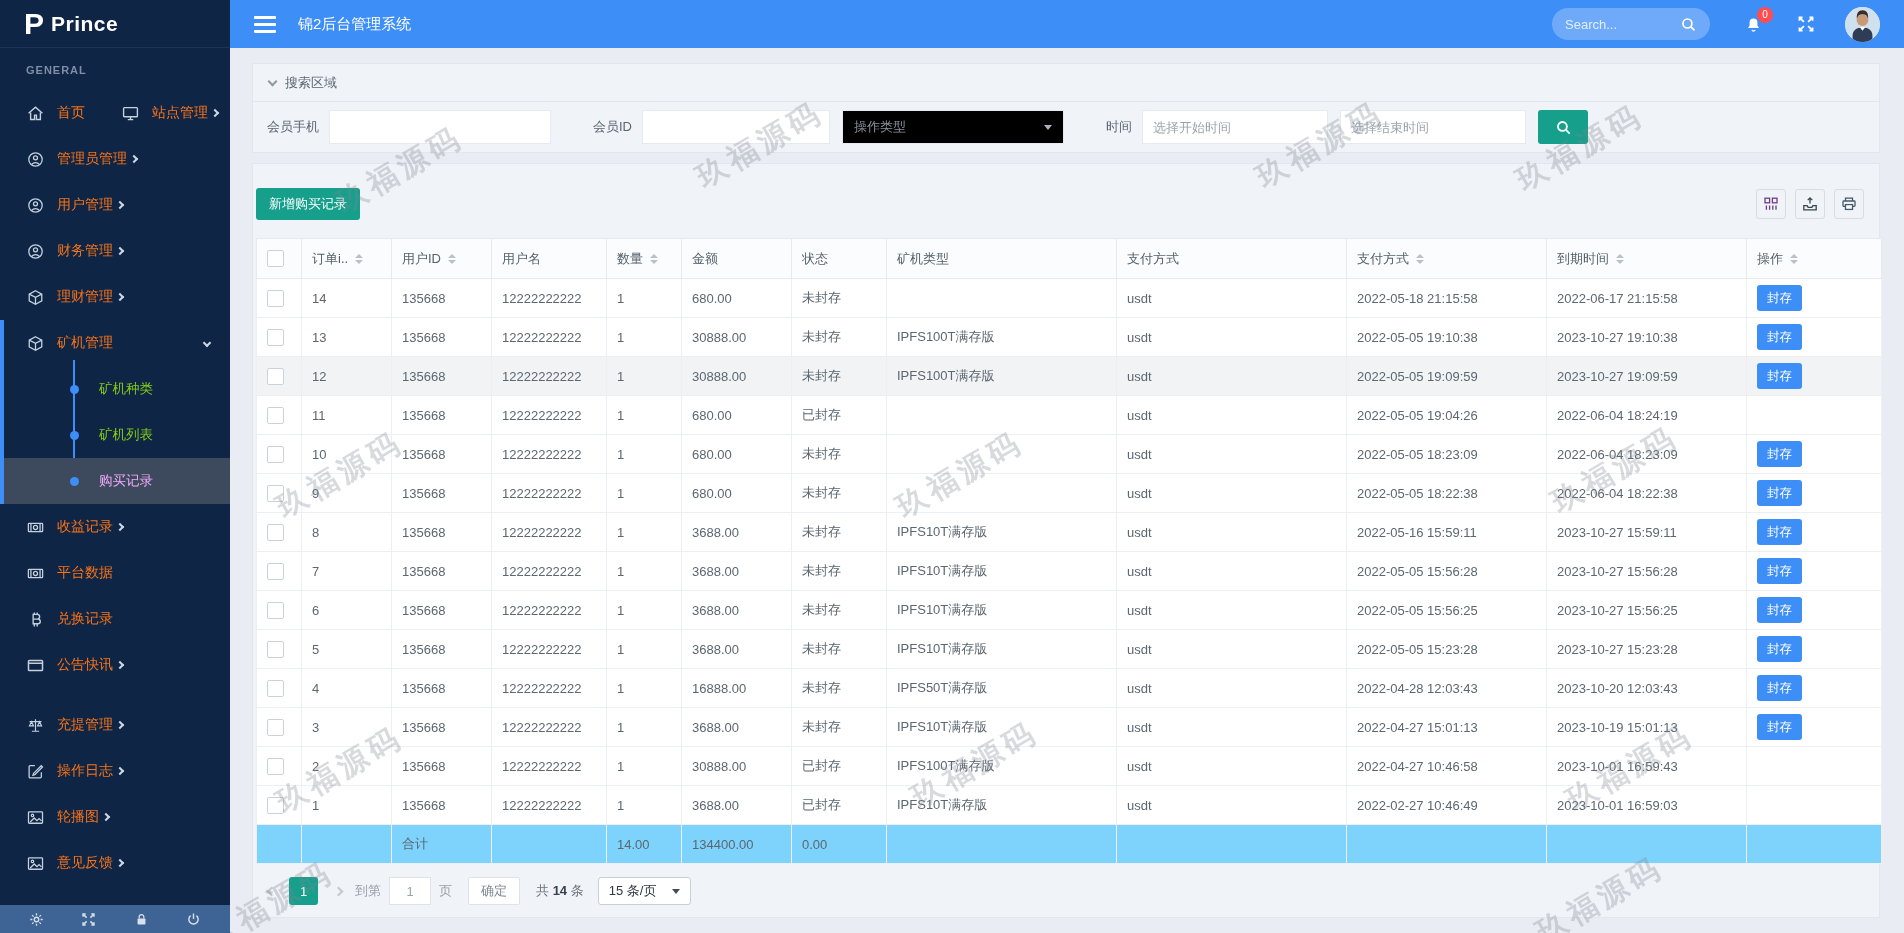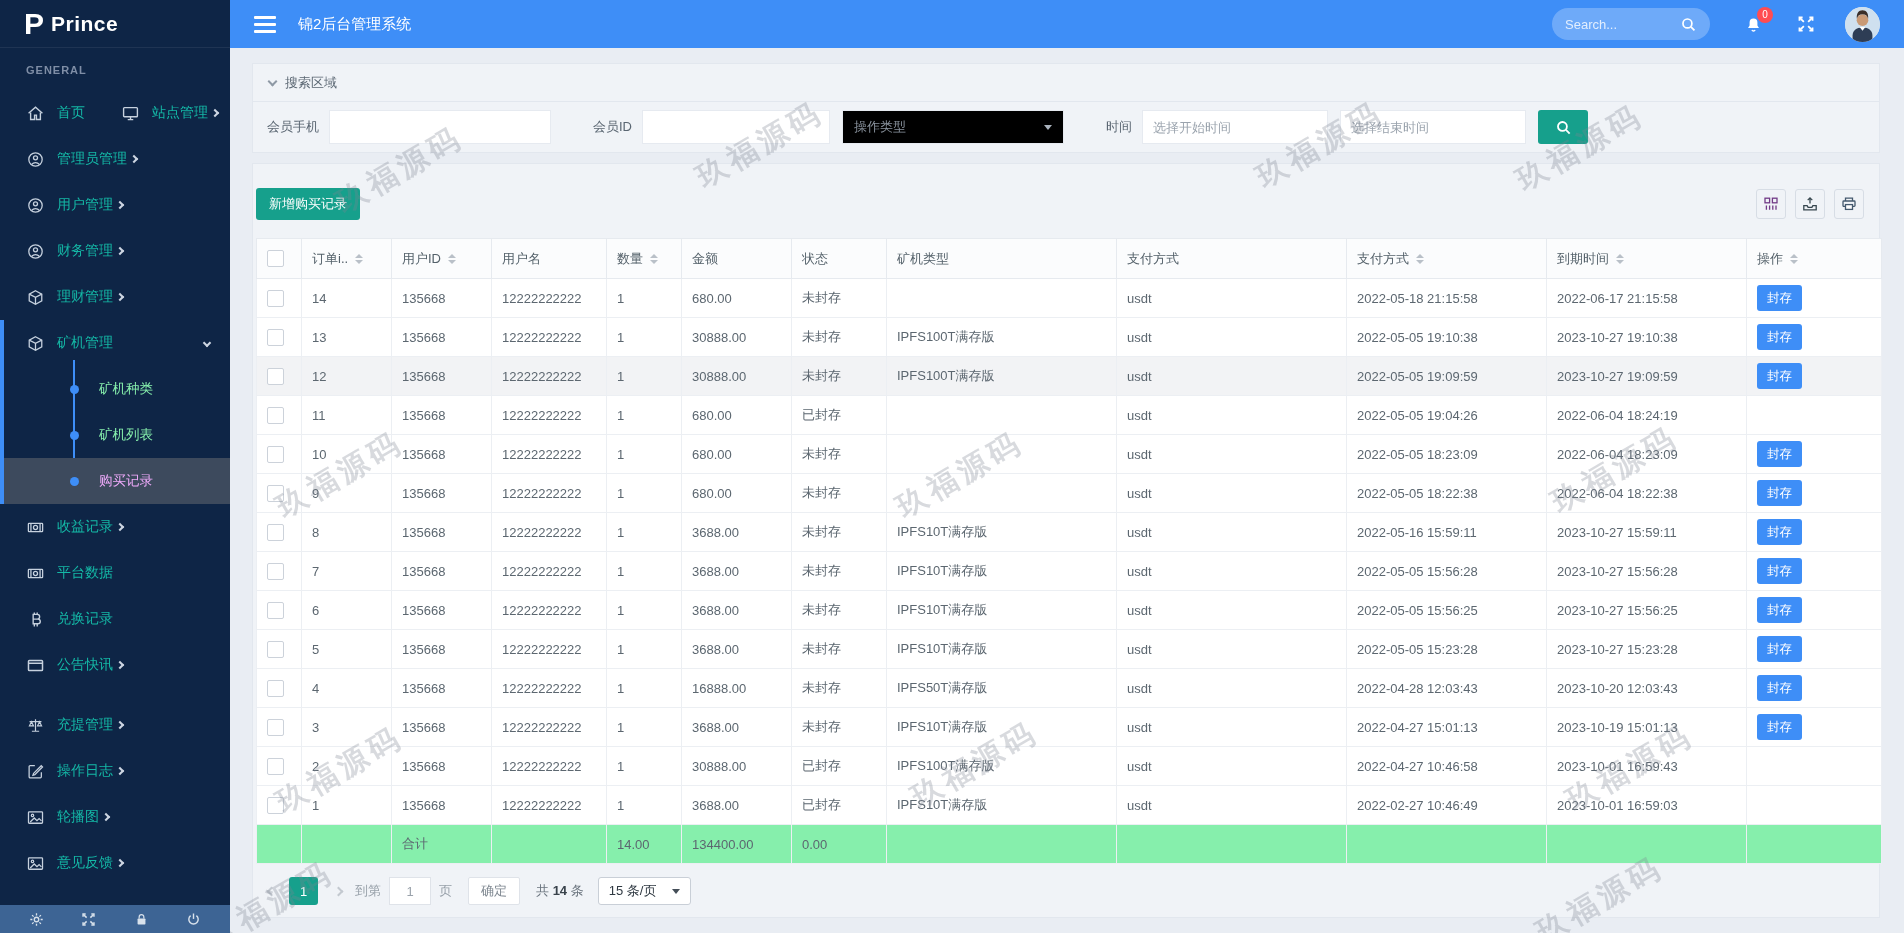--- a/index.html
+++ b/index.html
@@ -21,36 +21,36 @@
   .search-pill .icn{margin-left:auto;color:#fff}
   .top-ico{color:#fff;margin-left:34px;position:relative;cursor:pointer;display:flex}
   .badge{position:absolute;top:-8px;right:-10px;background:#ff4c52;color:#fff;font-size:10px;min-width:16px;height:16px;border-radius:8px;display:flex;align-items:center;justify-content:center;padding:0 3px}
   .avatar{width:35px;height:35px;border-radius:50%;overflow:hidden;margin-left:30px;cursor:pointer;flex:none;background:#dce8f3}
 
   
   .sidebar{position:absolute;left:0;top:48px;bottom:0;width:230px;background:#0e2546;z-index:30;display:flex;flex-direction:column}
   .side-body{flex:1;overflow:hidden;padding-top:8px}
   .section-label{color:#7f8ea6;font-size:11px;font-weight:700;letter-spacing:1px;padding:8px 0 14px 26px}
   .menu{display:flex;flex-wrap:wrap}
-  .m-item{display:flex;align-items:center;width:100%;height:46px;padding-left:26px;color:#14b8a6;font-size:14px;cursor:pointer}
+  .m-item{display:flex;align-items:center;width:100%;height:46px;padding-left:26px;color:#f97316;font-size:14px;cursor:pointer}
   .m-item.half{width:50%}
   .m-item.tight{padding-left:6px}
   .m-item.gap{margin-top:14px}
   .icn{display:inline-flex;width:18px;justify-content:center;color:#c6d1de;flex:none}
   .icn svg{width:17px;height:17px}
   .m-label{margin-left:13px;white-space:nowrap}
   .chev{display:inline-block;width:6px;height:6px;border-right:2px solid currentColor;border-bottom:2px solid currentColor;flex:none}
   .chev.right{transform:rotate(-45deg);margin-left:4px;color:#cdd6e2}
   .chev.down{transform:rotate(45deg);color:#cdd6e2}
   .chev.end{margin-left:auto;margin-right:20px}
   .m-group{width:100%;border-left:4px solid #3e8ef7}
   .m-group .m-item{padding-left:22px}
   .m-sub{position:relative}
   .m-sub::before{content:"";position:absolute;left:69px;top:-6px;height:113px;width:2px;background:#3e8ef7}
-  .m-sub-item{display:flex;align-items:center;height:46px;padding-left:66px;color:#86efac;font-size:13.5px;cursor:pointer;position:relative}
+  .m-sub-item{display:flex;align-items:center;height:46px;padding-left:66px;color:#84cc16;font-size:13.5px;cursor:pointer;position:relative}
   .m-sub-item .dot{width:9px;height:9px;border-radius:50%;background:#3e8ef7;margin-right:20px;position:relative;z-index:2;flex:none}
   .m-sub-item.active{background:#3d4a5d;color:#f0abfc}
   .side-foot{height:28px;background:#3d6494;display:flex;align-items:center;justify-content:space-around;padding:0 10px}
   .side-foot .icn{color:#d9e2ec;cursor:pointer}
   .side-foot .icn svg{width:15px;height:15px}
 
   
   .main{position:absolute;left:230px;top:48px;right:0;bottom:0;padding:15px 24px 16px 22px}
   .card{background:#f0f3f7;border:1px solid #e2e7ee}
   .card-head{height:38px;display:flex;align-items:center;gap:9px;padding:0 16px;border-bottom:1px solid #e2e7ee;color:#5a6672;font-size:13px;cursor:pointer}
@@ -71,21 +71,21 @@
   .toolbar{display:flex;align-items:center;padding:24px 12px 18px 0}
   .add-btn{background:#16a08c;color:#fff;font-size:13px;height:32px;padding:0 13px;border:none;border-radius:3px;cursor:pointer}
   .tool-icons{margin-left:auto;display:flex;gap:9px}
   .tool-btn{width:30px;height:30px;border:1px solid #d7dde5;border-radius:3px;background:transparent;display:flex;align-items:center;justify-content:center;cursor:pointer;padding:0}
   .tool-btn svg{width:16px;height:16px}
 
   table{width:100%;border-collapse:collapse;table-layout:fixed;background:#fff;font-size:13px;color:#5c6770}
   th{height:40px;font-weight:400;color:#54616a;text-align:left;padding:0 10px;background:#fbfcfd;border:1px solid #e6eaef}
   td{height:39px;padding:0 10px;border:1px solid #eceff3;overflow:hidden;white-space:nowrap}
   tr.hover td{background:#f2f3f5}
-  tr.totals td{background:#86efac}
+  tr.totals td{background:#7dd3fc}
   .c-check{width:45px}
   .cbx{display:block;width:17px;height:17px;border:1px solid #ccd2da;border-radius:2px;background:#fff;cursor:pointer}
   .th-wrap{display:inline-flex;align-items:center}
   .sort{display:inline-flex;flex-direction:column;gap:2px;margin-left:7px;cursor:pointer}
   .sort i{width:0;height:0;border-left:4px solid transparent;border-right:4px solid transparent}
   .sort .up{border-bottom:4px solid #b9c0c8}
   .sort .dn{border-top:4px solid #b9c0c8}
   .seal-btn{background:#3e8ef7;color:#fff;border:none;border-radius:3px;font-size:12.5px;height:26px;padding:0 10px;cursor:pointer}
 
   .pagination{display:flex;align-items:center;margin:13px 0 0 4px}

